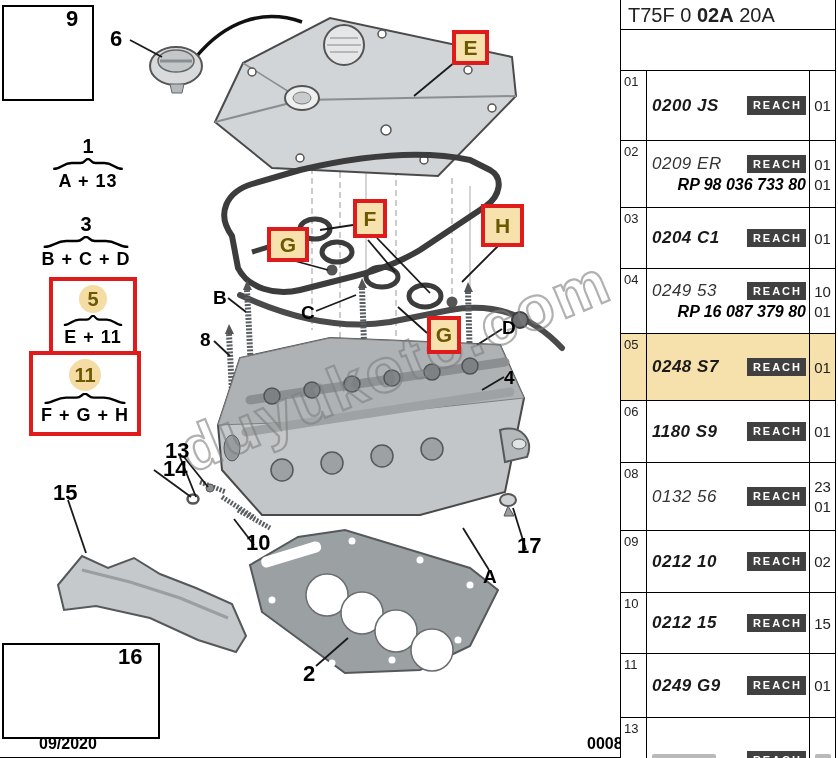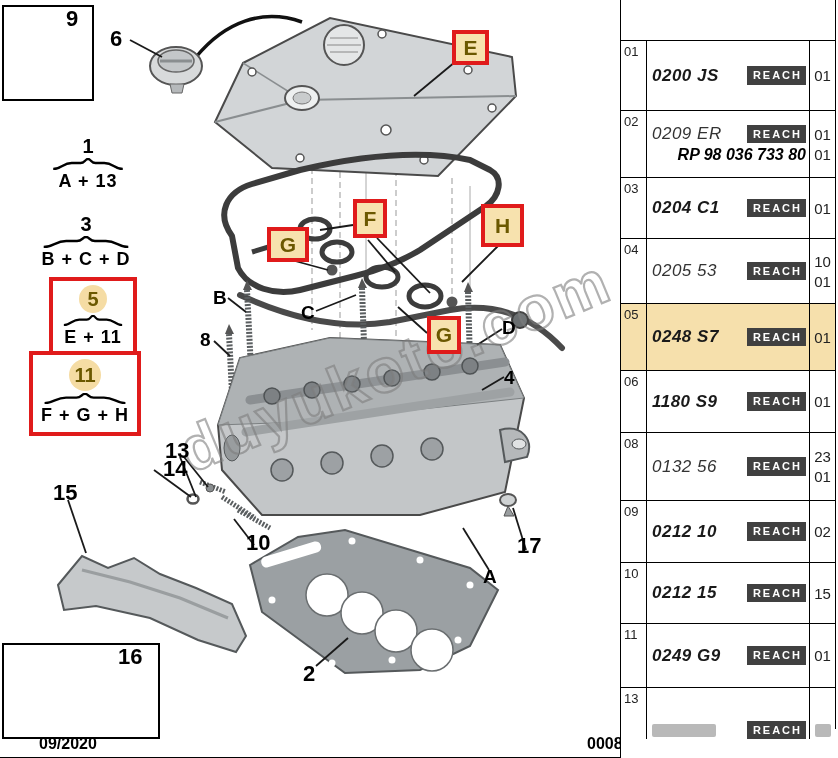--- a/index.html
+++ b/index.html
@@ -317,20 +317,21 @@
       <svg class="group-brace" width="86" height="11" viewBox="0 0 100 12" preserveAspectRatio="none">
         <path d="M3,11 C14,11 16,5 28,5 L40,5 C46,5 46,1 50,1 C54,1 54,5 60,5 L72,5 C84,5 86,11 97,11" fill="none" stroke="#000" stroke-width="2.6"></path>
       </svg>
       <span class="group-formula">F + G + H</span>
     </div>
   </div>
 
   <div class="table-panel">
     <div class="tbl">
 
+      <div class="tbl-header"><span>T75F 0 </span><span class="b">02A</span><span> 20A</span></div>
 
       <div class="tbl-gap"></div>
 
       <div class="t-row" style="height:70px;">
         <div class="idx">01</div>
         <div class="main">
             <div class="line1">
           <span class="code">0200 JS</span>
           <span class="badge">REACH</span>
         </div>
@@ -365,23 +366,24 @@
           </div>
         <div class="qtycol">
             <span>01</span>
           </div>
       </div>
 
       <div class="t-row" style="height:65px;">
         <div class="idx">04</div>
         <div class="main">
           <div class="line1">
-            <span class="code it">0205 53</span>
+            <span class="code it">0249 53</span>
             <span class="badge">REACH</span>
           </div>
+          <div class="rp">RP 16 087 379 80</div>
         </div>
         <div class="qtycol">
           <span>10</span>
           <span>01</span>
         </div>
       </div>
 
       <div class="t-row hl" style="height:67px;">
         <div class="idx">05</div>
         <div class="main">

